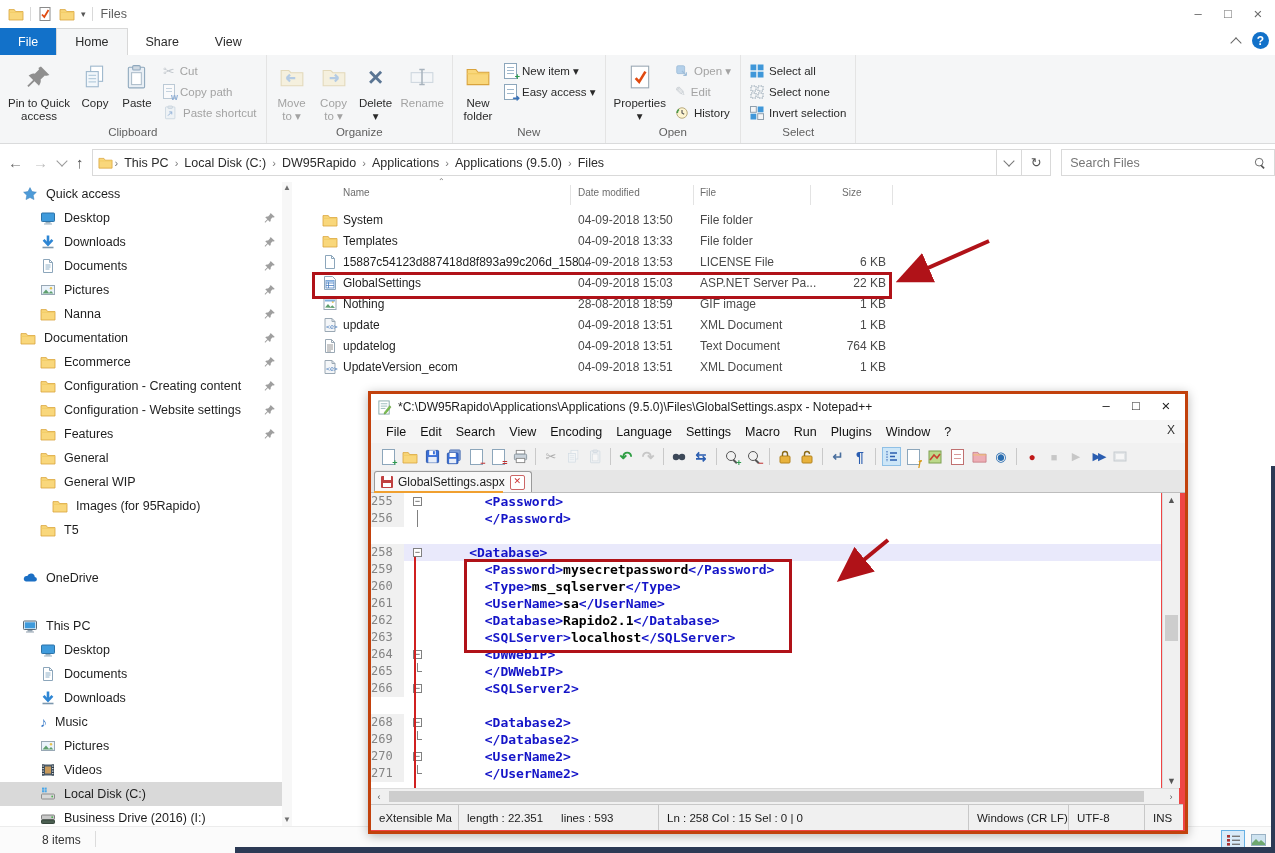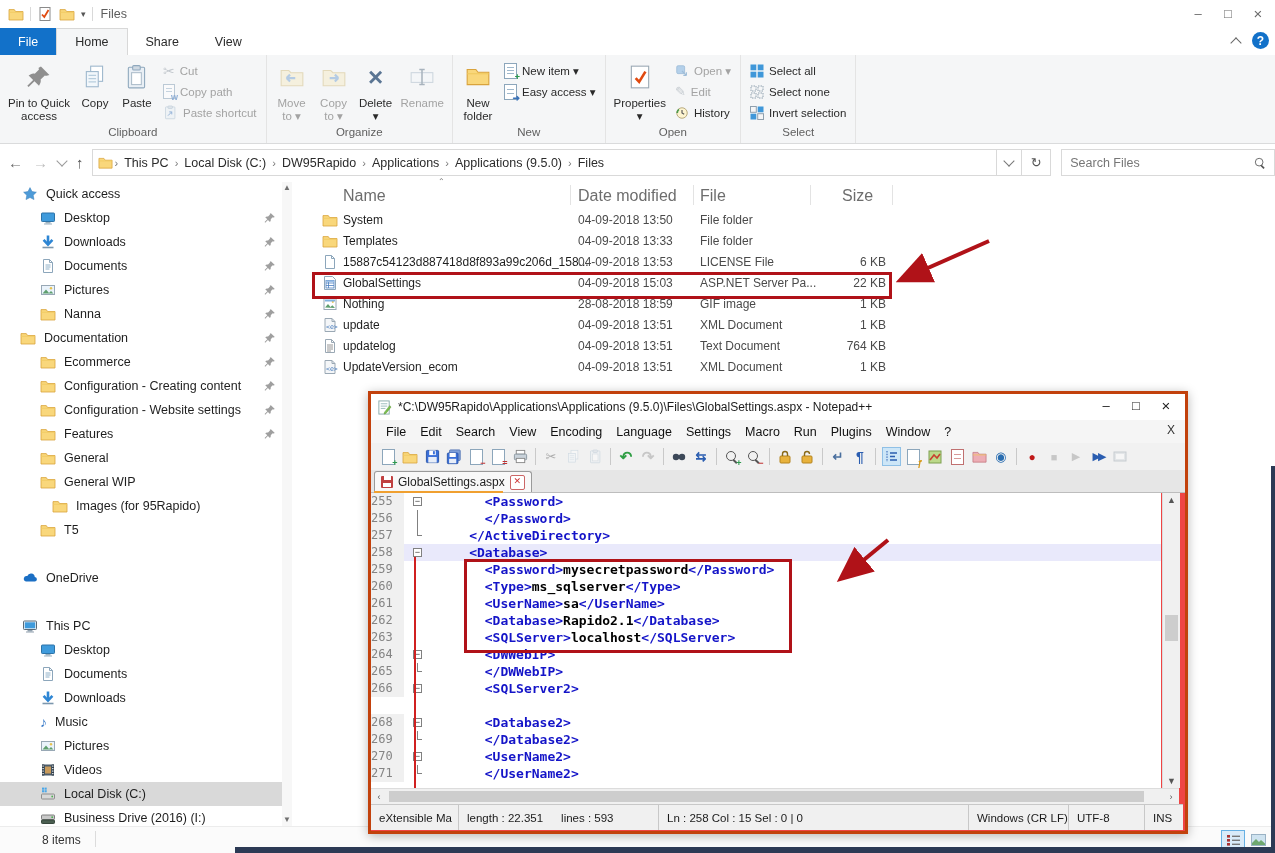--- a/index.html
+++ b/index.html
@@ -58,21 +58,21 @@
   #sidebar{left:0;top:182px;width:282px;height:644px;overflow:hidden;}
   .side-item{display:flex;align-items:center;height:24px;gap:8px;padding-right:6px;}
   .side-item .lbl{font-size:12.5px;color:#1e1e1e;white-space:nowrap;flex:1;}
   .side-item.sel{background:#d9d9d9;}
   .side-gap{height:24px;}
   .pinic{opacity:.85;}
   #side-scroll{left:282px;top:182px;width:10px;height:644px;background:#f7f7f7;}
   .scr-arrow{position:absolute;left:1px;width:8px;height:8px;color:#707070;font-size:8px;line-height:8px;text-align:center;}
   
   #headers{left:302px;top:183px;width:973px;height:24px;}
-  .colhead{position:absolute;top:4px;font-size:16px;color:#6d6d6d;}
+  .colhead{position:absolute;top:4px;font-size:10px;color:#6d6d6d;}
   .colsep{position:absolute;top:2px;width:1px;height:20px;background:#e3e3e3;}
   #filelist{left:302px;top:210px;width:973px;}
   .frow{position:relative;height:21px;}
   .frow .fic{position:absolute;left:20px;top:2px;}
   .frow .fname{position:absolute;left:41px;top:3px;color:#1e1e1e;}
   .frow .fdate{position:absolute;left:276px;top:3px;color:#4a4a4a;}
   .frow .ftype{position:absolute;left:398px;top:3px;color:#4a4a4a;}
   .frow .fsize{position:absolute;left:460px;top:3px;width:124px;text-align:right;color:#4a4a4a;}
   
   #ex-status{left:0;top:826px;width:1275px;height:27px;background:#fbfbfb;border-top:1px solid #ececec;}
@@ -1123,28 +1123,20 @@
           </span>
           <span class="ctext">       <span class="xtag">&lt;Password&gt;</span></span>
         </div>
         <div class="codeline" style="top: 17px;">
           <span class="lnum">256</span>
           <span class="foldcol">
             <span class="foldline"></span>
           </span>
           <span class="ctext">       <span class="xtag">&lt;/Password&gt;</span></span>
         </div>
-        <div class="codeline" style="top: 34px;">
-          <span class="lnum">257</span>
-          <span class="foldcol">
-            <span class="foldline" style="height: 9px;"></span>
-            <span class="foldend"></span>
-          </span>
-          <span class="ctext">     <span class="xtag">&lt;/ActiveDirectory&gt;</span></span>
-        </div>
         <div class="codeline cur" style="top: 51px;">
           <span class="lnum">258</span>
           <span class="foldcol">
             <span class="foldbox">−</span>
           </span>
           <span class="ctext">     <span class="xtag">&lt;Database&gt;</span></span>
         </div>
         <div class="codeline" style="top: 68px;">
           <span class="lnum">259</span>
           <span class="foldcol"></span>

